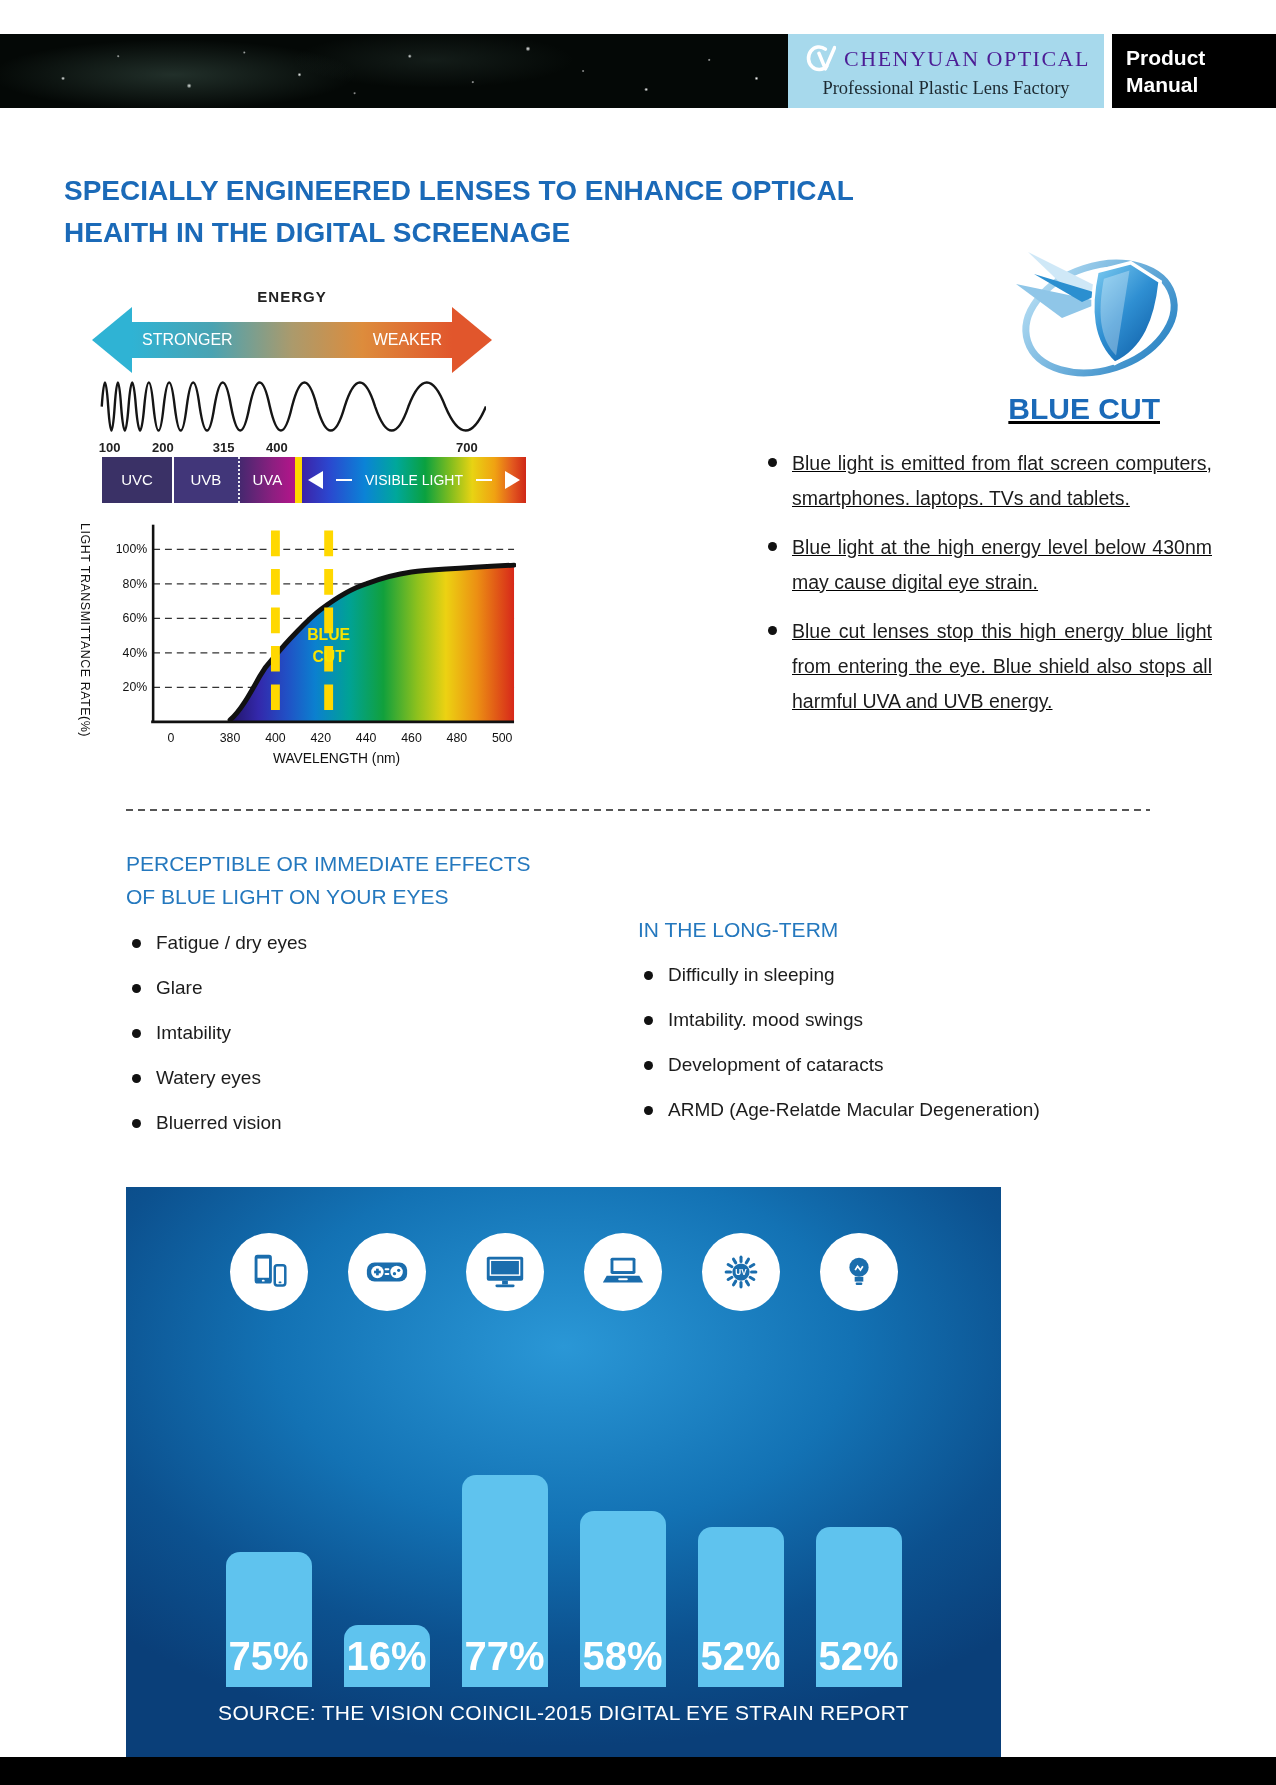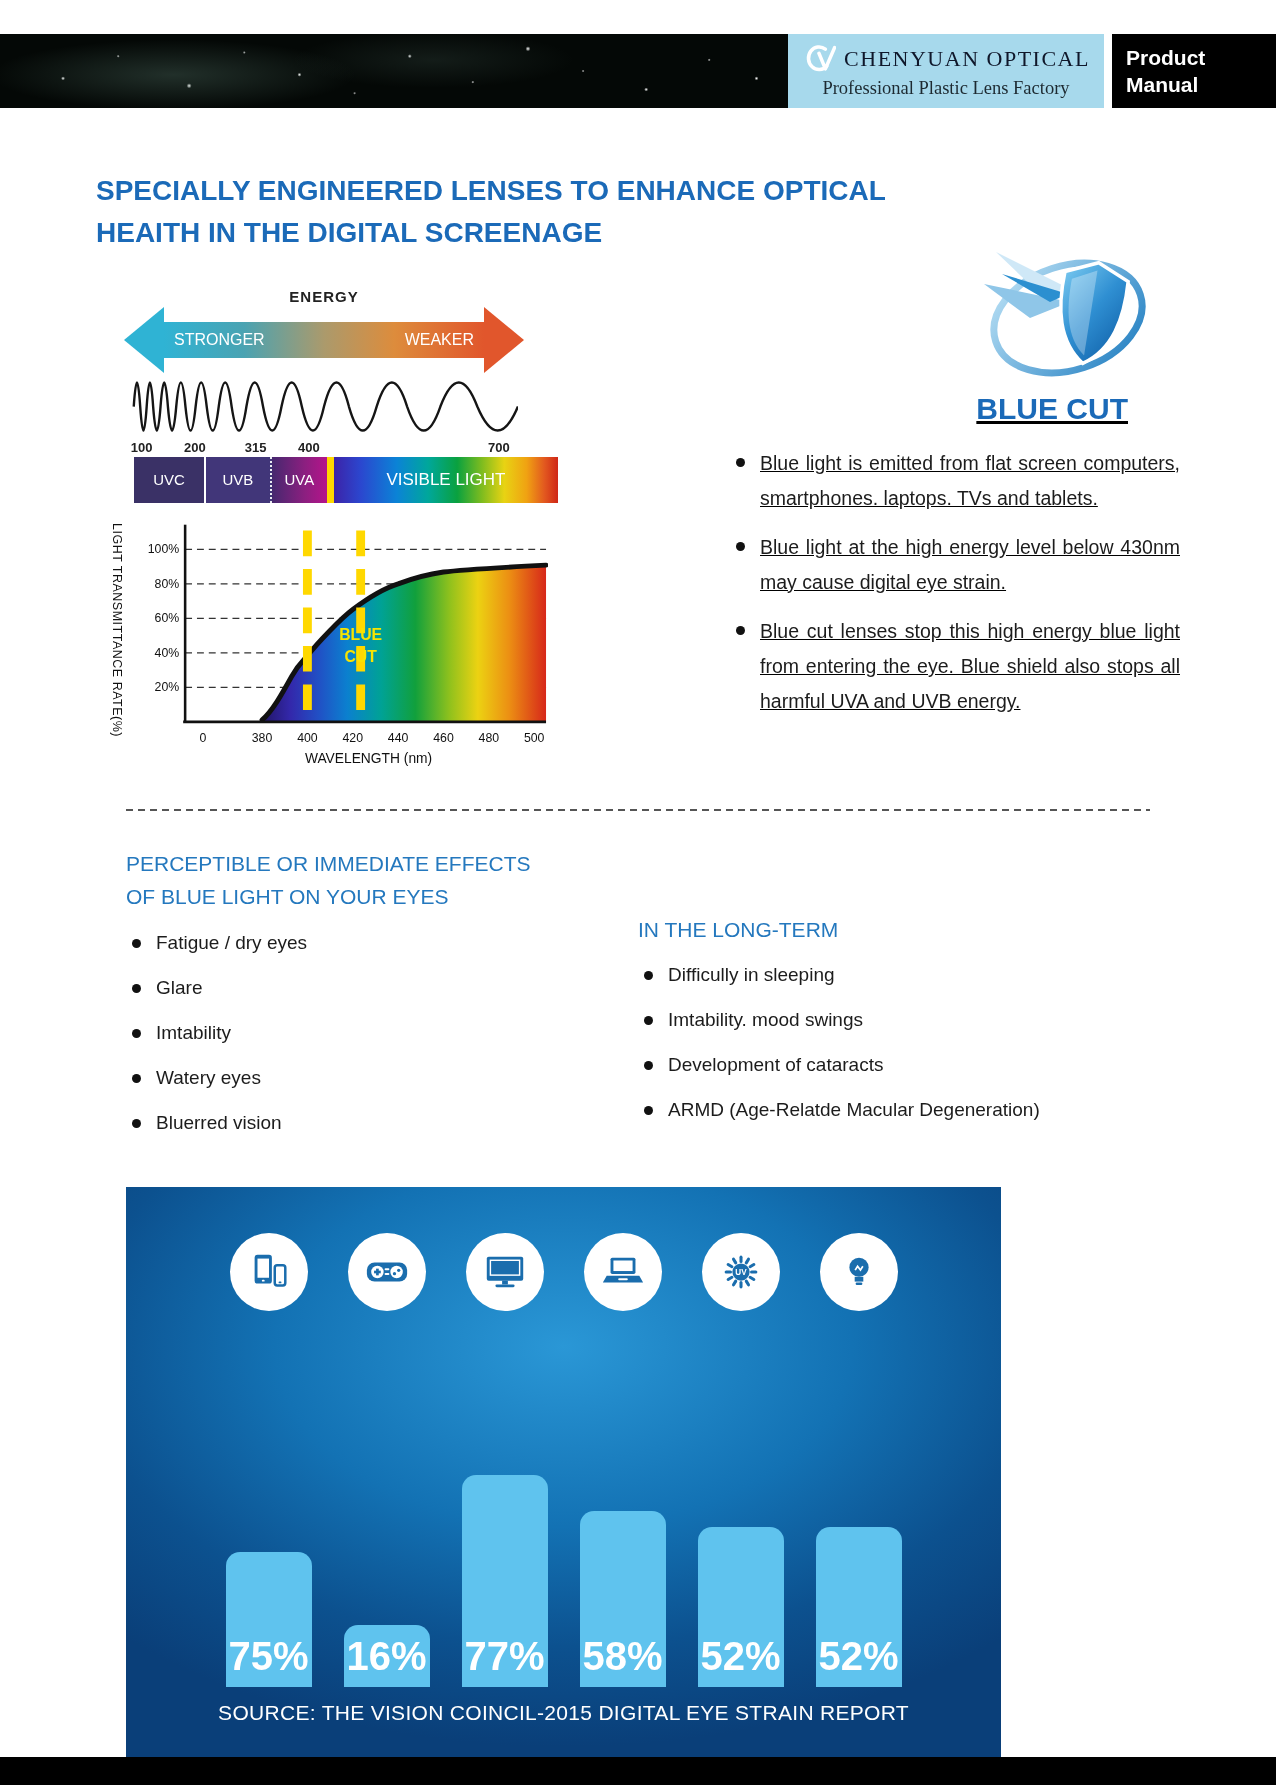--- a/index.html
+++ b/index.html
@@ -22,28 +22,28 @@
       radial-gradient(2px 2px at 52% 30%, #fff, transparent),
       radial-gradient(1.5px 1.5px at 60% 65%, #ffffffcc, transparent),
       radial-gradient(2.5px 2.5px at 67% 20%, #fff, transparent),
       radial-gradient(1.5px 1.5px at 74% 50%, #ffffffbb, transparent),
       radial-gradient(2px 2px at 82% 75%, #fff, transparent),
       radial-gradient(1.5px 1.5px at 90% 35%, #ffffffcc, transparent),
       radial-gradient(2px 2px at 96% 60%, #fff, transparent); }
   .logo-box { width:316px; background:#a7d9ec; display:flex; flex-direction:column;
               align-items:center; justify-content:center; gap:2px; }
   .brand-row { display:flex; align-items:center; gap:8px; }
-  .brand { color:#0f172a; font-family:"Liberation Serif", serif; font-size:22px; letter-spacing:1.5px; }
+  .brand { color:#4c1d95; font-family:"Liberation Serif", serif; font-size:22px; letter-spacing:1.5px; }
   .tagline { color:#1d2a31; font-family:"Liberation Serif", serif; font-size:18.5px; }
   .gap-white { width:8px; background:#fff; }
   .badge { width:164px; background:#000; color:#fff; display:flex; flex-direction:column;
            justify-content:center; padding-left:14px; font-size:21px; font-weight:bold; line-height:1.3; }
 
   
-  .content { padding:0 96px; }
+  .content { padding:0 64px; }
   .page-title { margin-top:62px; color:#1b6ab8; font-size:28px; font-weight:bold; line-height:1.5;
                 max-width:860px; }
 
   
   .two-col { display:flex; margin-top:34px; justify-content:space-between; }
   .left-col { width:452px; }
   .right-col { width:448px; display:flex; flex-direction:column;text-decoration:underline; }
 
   
   .energy-label { width:380px; margin-left:38px; text-align:center; font-size:15px; font-weight:bold;
@@ -65,21 +65,21 @@
 
   
   .band { width:424px; margin-left:38px; height:46px; display:flex; color:#fff; font-size:15px; }
   .seg { display:flex; align-items:center; justify-content:center; }
   .seg.uvc { width:17%; background:#3a3166; border-right:2px solid #fff; }
   .seg.uvb { width:15.5%; background:#413679; border-right:2px dotted rgba(255,255,255,.9); }
   .seg.uva { width:13%; background:linear-gradient(90deg,#46286f,#8c1f80 60%,#b5148b); }
   .seg.yellowbar { width:7px; background:#ffd800; }
   .seg.visible { flex:1; padding:0 6px;
       background:linear-gradient(90deg,#3c23a8 0%,#2b47cf 12%,#0b83d6 28%,#00a79b 42%,#0aa13f 55%,#7ebc1f 66%,#e8d313 76%,#f0a212 86%,#e2581f 94%,#cf2717 100%); }
-  .vl-row { display:flex; align-items:center; width:100%; gap:13px; font-size:17px;flex-direction:column; }
+  .vl-row { display:flex; align-items:center; width:100%; gap:13px; font-size:14px; }
   .vl-line { flex:1; height:2px; background:#fff; }
   .tri-l { width:0;height:0;border-top:9px solid transparent;border-bottom:9px solid transparent;border-right:15px solid #fff; }
   .tri-r { width:0;height:0;border-top:9px solid transparent;border-bottom:9px solid transparent;border-left:15px solid #fff; }
 
   
   .chart-row { display:flex; margin-top:12px; }
   .y-axis-label { width:28px; writing-mode:vertical-rl; font-size:12.5px; color:#111; letter-spacing:.5px;
                   text-align:center; height:230px; }
 
   

